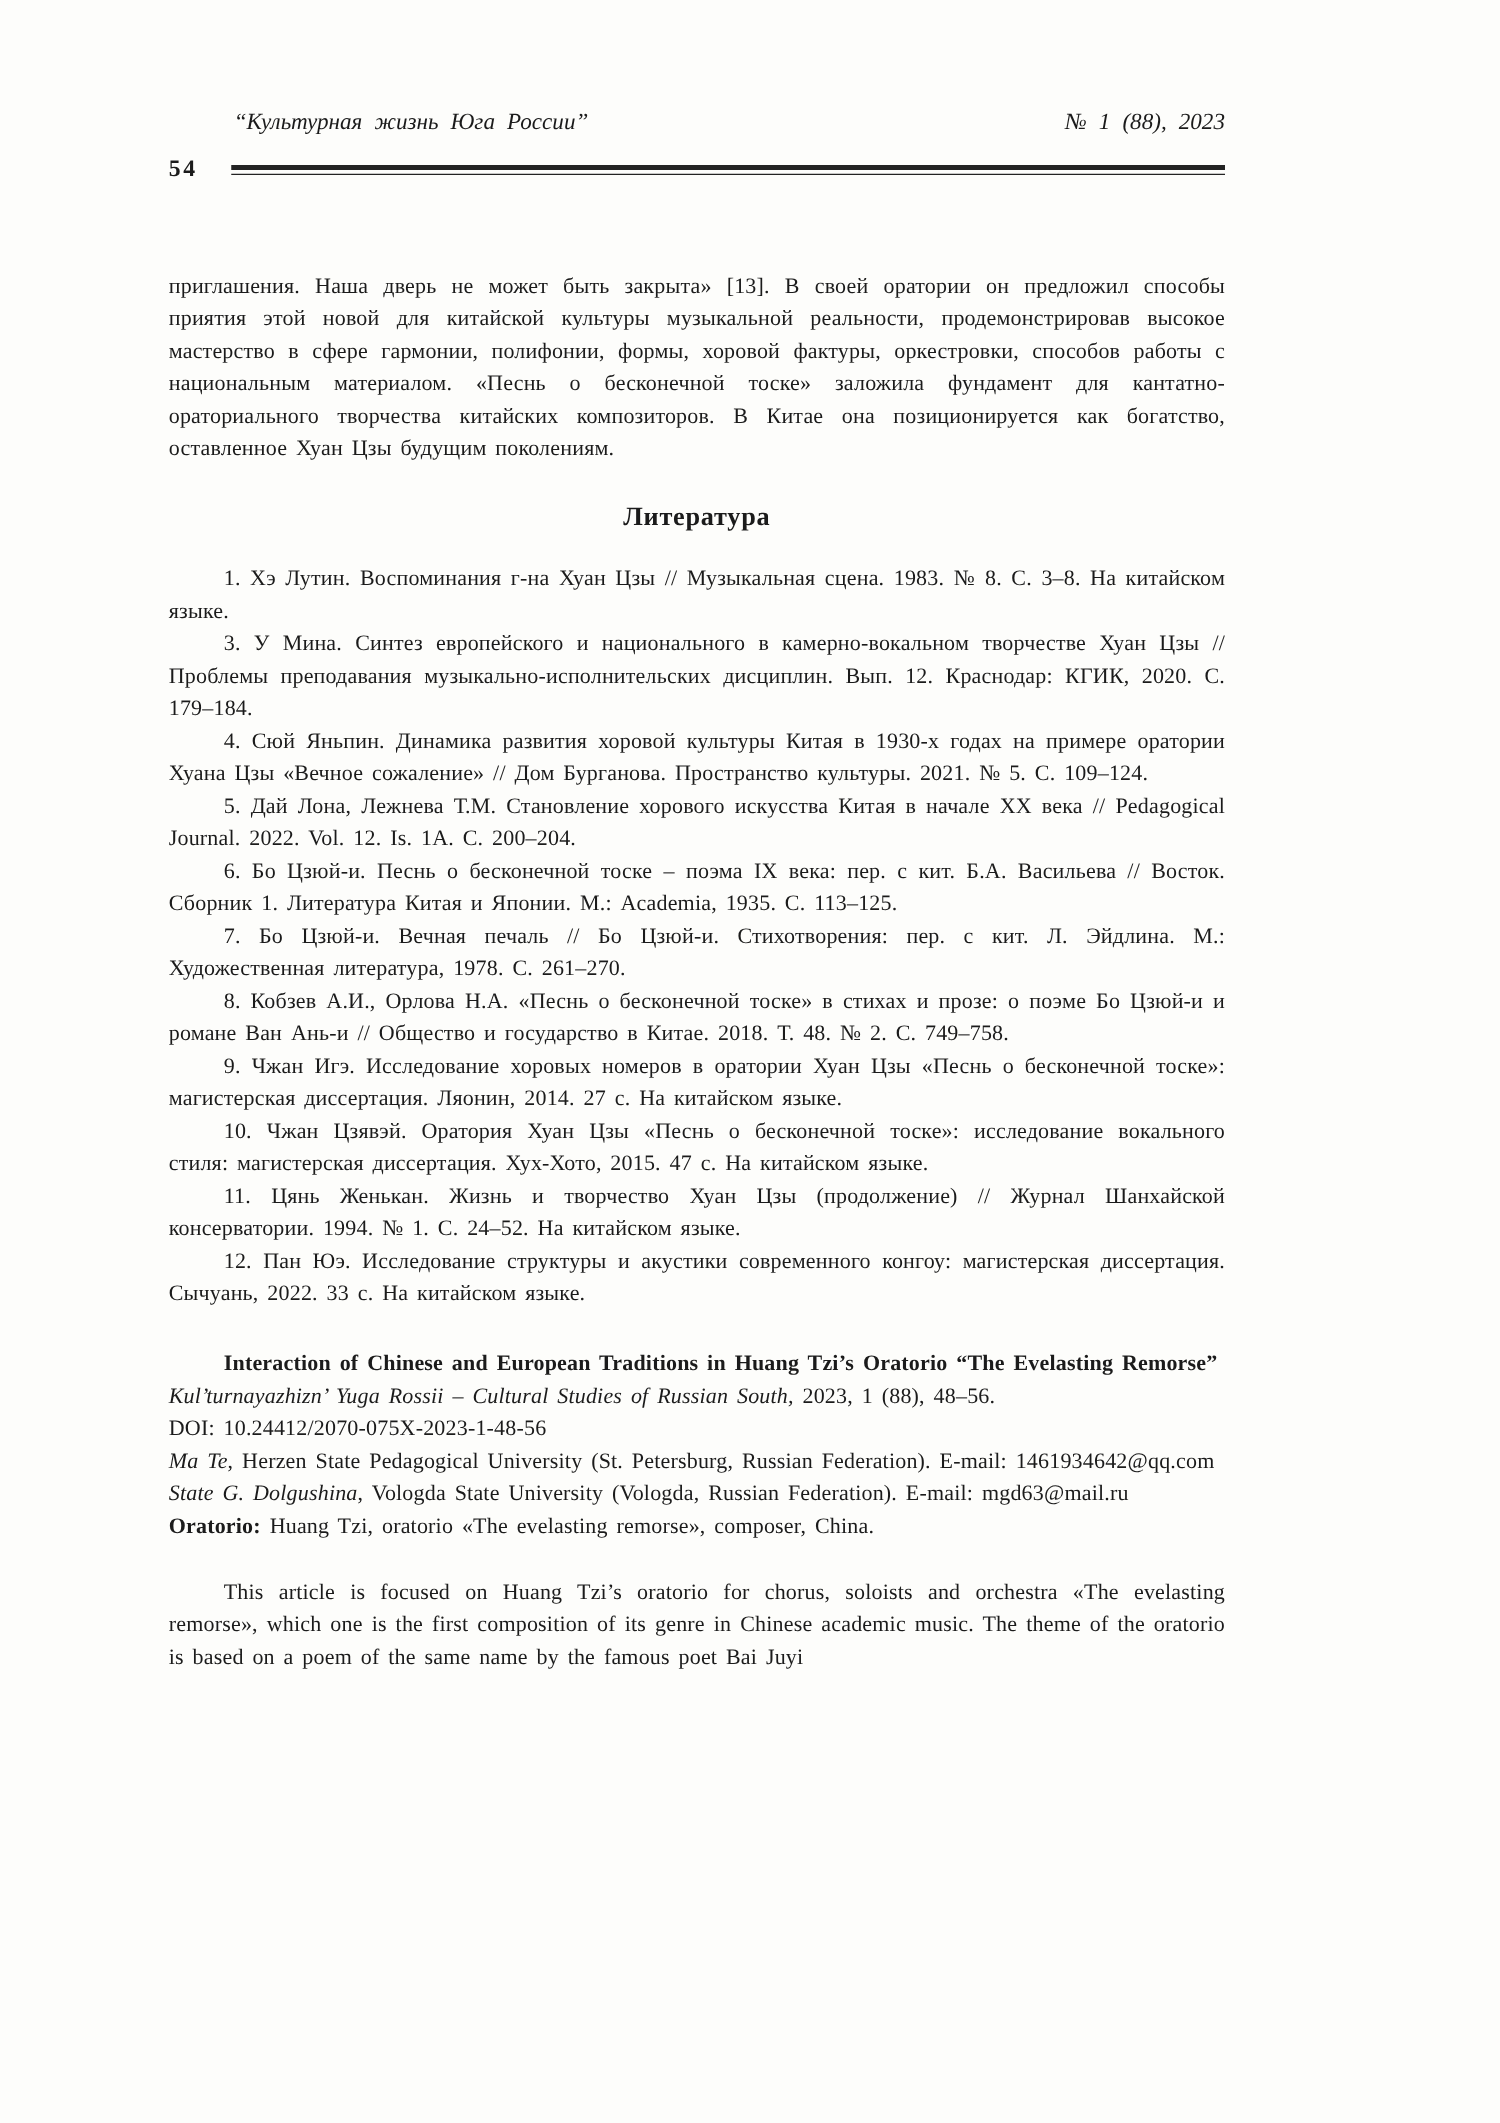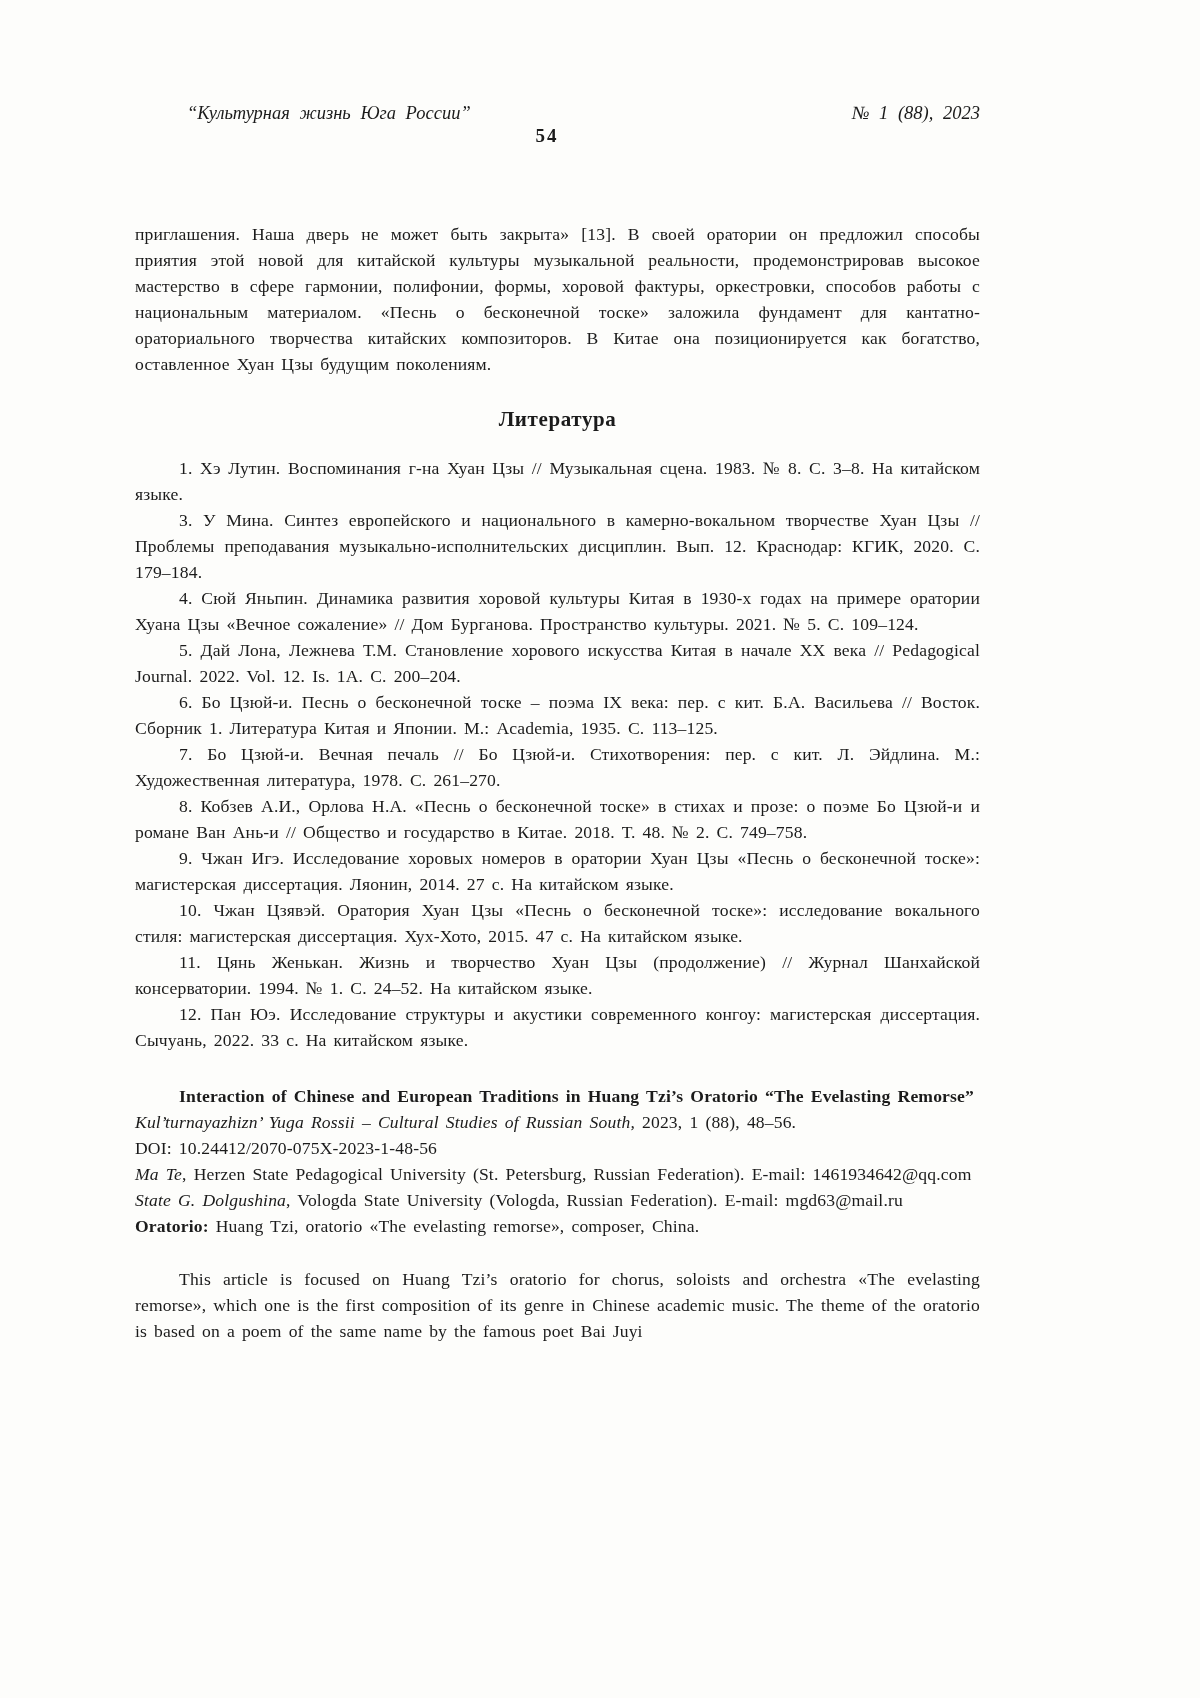--- a/index.html
+++ b/index.html
@@ -8,38 +8,37 @@
     height: 1698px;
     background: #fdfdfb;
     color: #1b1b1b;
     font-family: "Liberation Serif", "DejaVu Serif", serif;
     overflow: hidden;
     position: relative;
   }
   .page {
     position: absolute;
     left: 135px;
-    top: 17px;
+    top: 2px;
     width: 845px;
   }
   
   .header { margin-top: 86px; }
   .header-text {
     display: flex;
     justify-content: space-between;
     margin-left: 52px;
     font-style: italic;
     font-size: 18.5px;
     word-spacing: 5px;
   }
   .rule-row {
     display: flex;
     align-items: center;
-    margin-top: 1px;
-    flex-direction: column;
+    margin-top: 16px;
   }
   .page-num {
     font-weight: bold;
     font-size: 19px;
     letter-spacing: 2px;
     width: 44px;
     flex: 0 0 44px;
   }
   .rules { flex: 1; margin-left: 6px; }
   .rule-thick { border-top: 4px solid #232323; }
@@ -47,21 +46,21 @@
 
   
   p {
     margin: 0;
     text-align: justify;
     font-size: 17.6px;
     line-height: 26px;
     word-spacing: 2.5px;
     letter-spacing: 0.15px;
   }
-  .intro { margin-top: 44px; }
+  .intro { margin-top: 68px; }
   .section-title {
     text-align: center;
     font-weight: bold;
     font-size: 21px;
     letter-spacing: 0.6px;
     margin: 29px 0 23px 0;
     line-height: 26px;
   }
   .refs p { text-indent: 44px; }
 

